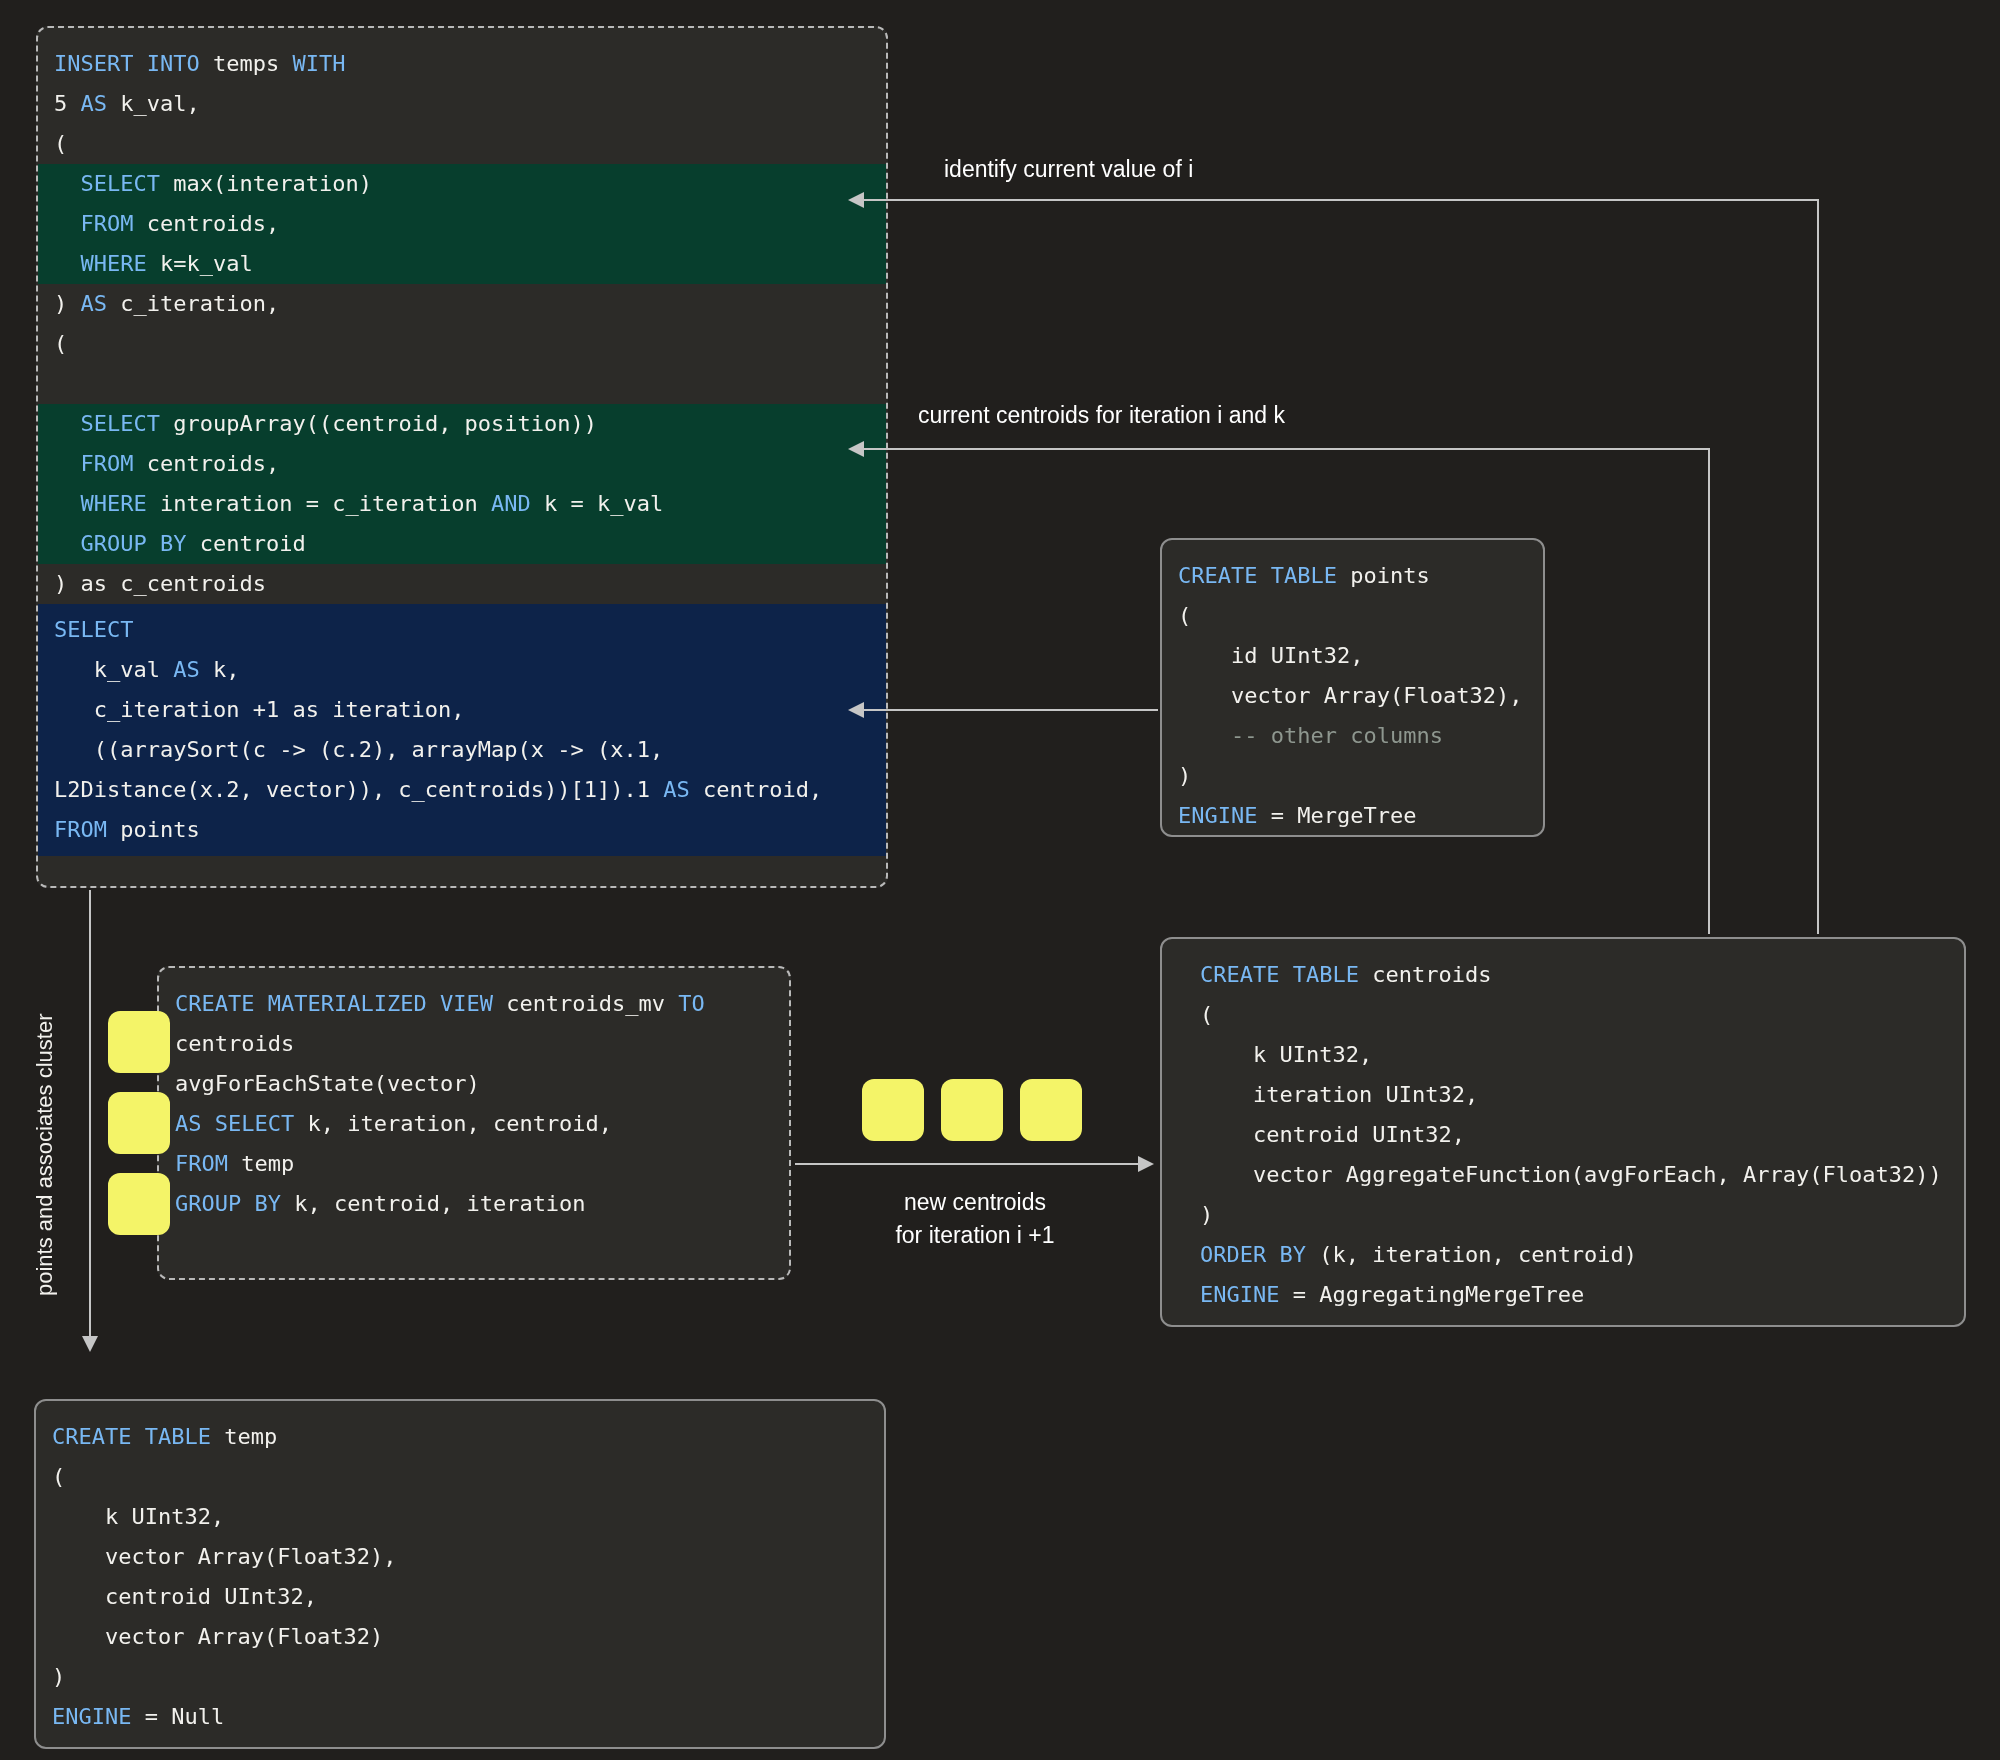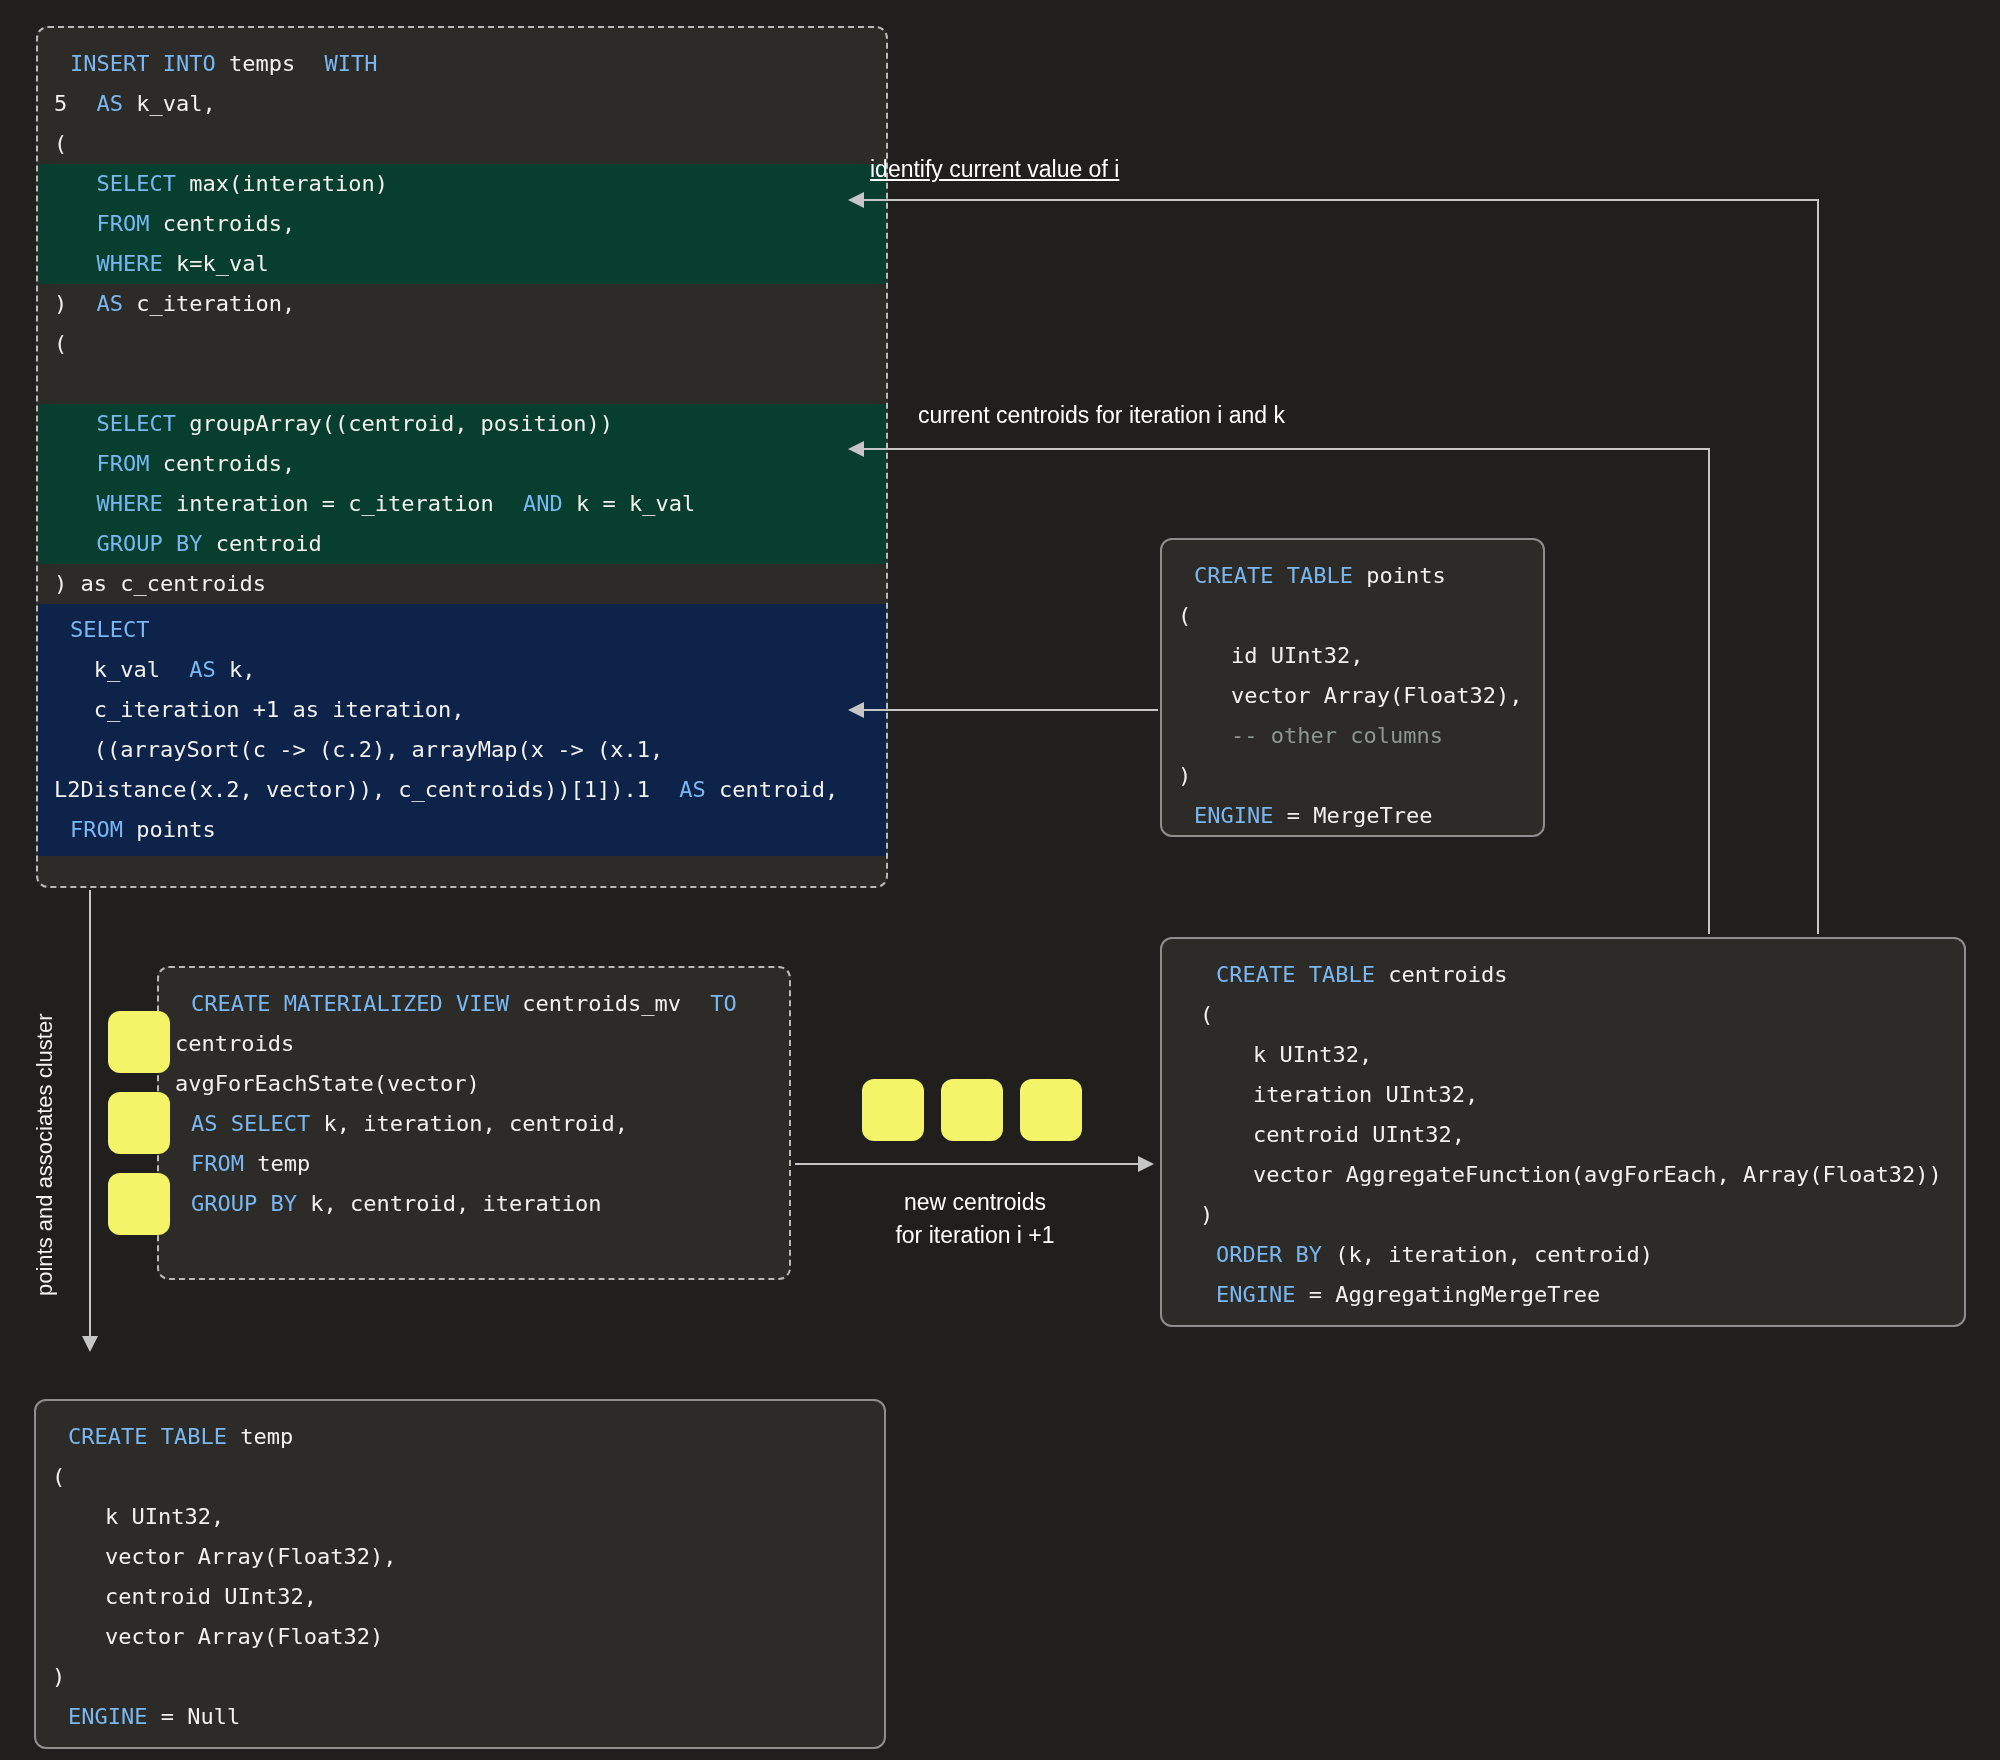--- a/index.html
+++ b/index.html
@@ -21,21 +21,21 @@
     z-index: 2;
   }
   .dashed { border: 2px dashed var(--border-dashed, #b9b9b9); }
   .solid  { border: 2px solid var(--border-solid, #8e8e8e); }
 
   .code-section { font-size: 22px; line-height: 40px; }
   .code-section.plain { padding: 0 16px; }
   .code-section.green { background: var(--green-highlight, #073e2d); padding: 0 16px; }
   .code-section.navy  { background: var(--navy-highlight, #0d2349); padding: 6px 16px; }
   .code-line { white-space: pre; min-height: 40px; }
-  .seg-kw { color: var(--keyword, #79b8f3); margin-left: 16px; }
+  .seg-kw { color: var(--keyword, #79b8f3); }
   .seg-tx { color: var(--text, #f2f1ed); }
   .seg-cm { color: var(--comment, #8e978f); }
 
   .annotation {
     position: absolute;
     font-family: "Liberation Sans", sans-serif;
     font-size: 23px;
     color: #ffffff;
     z-index: 6;
     white-space: nowrap;
@@ -169,21 +169,21 @@
         <path class="arrowhead-path" d="M0,0 L8,4 L0,8 Z"></path>
       </marker>
     </defs>
     <polyline class="arrow" points="1818,934 1818,200 852,200" marker-end="url(#arrowhead)"></polyline>
     <polyline class="arrow" points="1709,934 1709,449 852,449" marker-end="url(#arrowhead)"></polyline>
     <line class="arrow" x1="1158" y1="710" x2="852" y2="710" marker-end="url(#arrowhead)"></line>
     <line class="arrow" x1="90" y1="890" x2="90" y2="1348" marker-end="url(#arrowhead)"></line>
     <line class="arrow" x1="795" y1="1164" x2="1150" y2="1164" marker-end="url(#arrowhead)"></line>
   </svg>
 
-  <div class="annotation" style="left:870px; top:156px;text-decoration:underline;">identify current value of i</div>
+  <div class="annotation" style="left:944px; top:156px;">identify current value of i</div>
 
   <div class="annotation" style="left:918px; top:402px;">current centroids for iteration i and k</div>
 
   <div class="center-label" style="left:820px; top:1186px; width:310px;">
     <div>new centroids</div>
     <div>for iteration i +1</div>
   </div>
 
   <div class="side-label" style="left:32px; top:960px; height:336px;">points and associates cluster</div>
 

